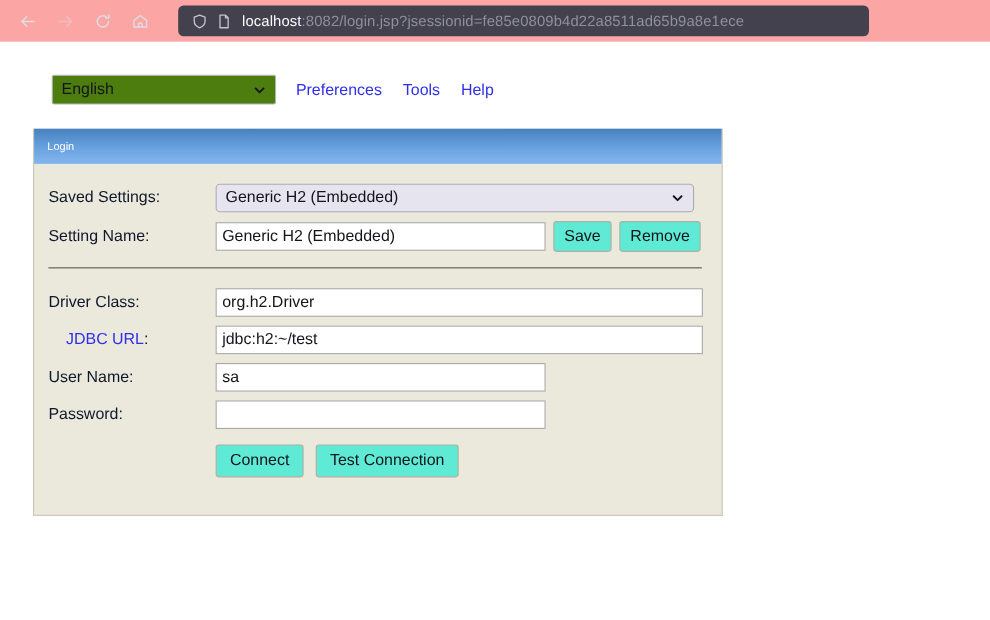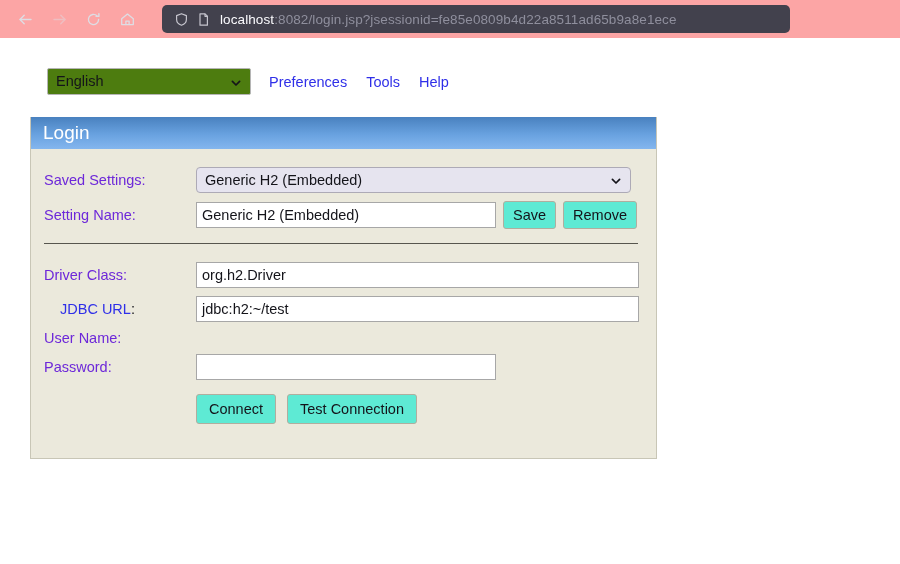--- a/index.html
+++ b/index.html
@@ -136,37 +136,37 @@
   .panel-header {
     height: 32px;
     background: linear-gradient(to bottom, #4981bf 0%, #69a2e0 55%, #84b6ee 100%);
     display: flex;
     align-items: center;
     padding-left: 12px;
     box-sizing: border-box;
   }
   .panel-header .title {
     color: #ffffff;
-    font-size: 19px;
+    font-size: 10px;
   }
   .panel-body {
     padding: 18px 0 34px 0;
   }
 
   .form-row {
     display: flex;
     align-items: center;
     margin: 0 0 8px 0;
     padding-left: 13px;
   }
   .form-row .lbl {
     width: 152px;
     flex: 0 0 152px;
     font-size: 14.5px;
-    color: #6d28d9;
+    color: #0f172a;
   }
   .form-row .lbl.link {
     color: #2f2fe8;
   }
   .form-row .lbl.link .anchor {
     color: #2f2fe8;
   }
 
   .ctl-select {
     width: 435px;
@@ -357,20 +357,23 @@
 
       <div class="form-row">
         <span class="lbl link"><a href="#" class="anchor" style="text-decoration:none;margin-left:16px;">JDBC URL</a><span style="color:#14141a;">:</span></span>
         <div class="ctl-input w-wide">
           <span>jdbc:h2:~/test</span>
         </div>
       </div>
 
       <div class="form-row">
         <span class="lbl">User Name:</span>
+        <div class="ctl-input w-mid">
+          <span>sa</span>
+        </div>
       </div>
 
       <div class="form-row">
         <span class="lbl">Password:</span>
         <div class="ctl-input w-mid">
           <span></span>
         </div>
       </div>
 
       <div class="button-row">

